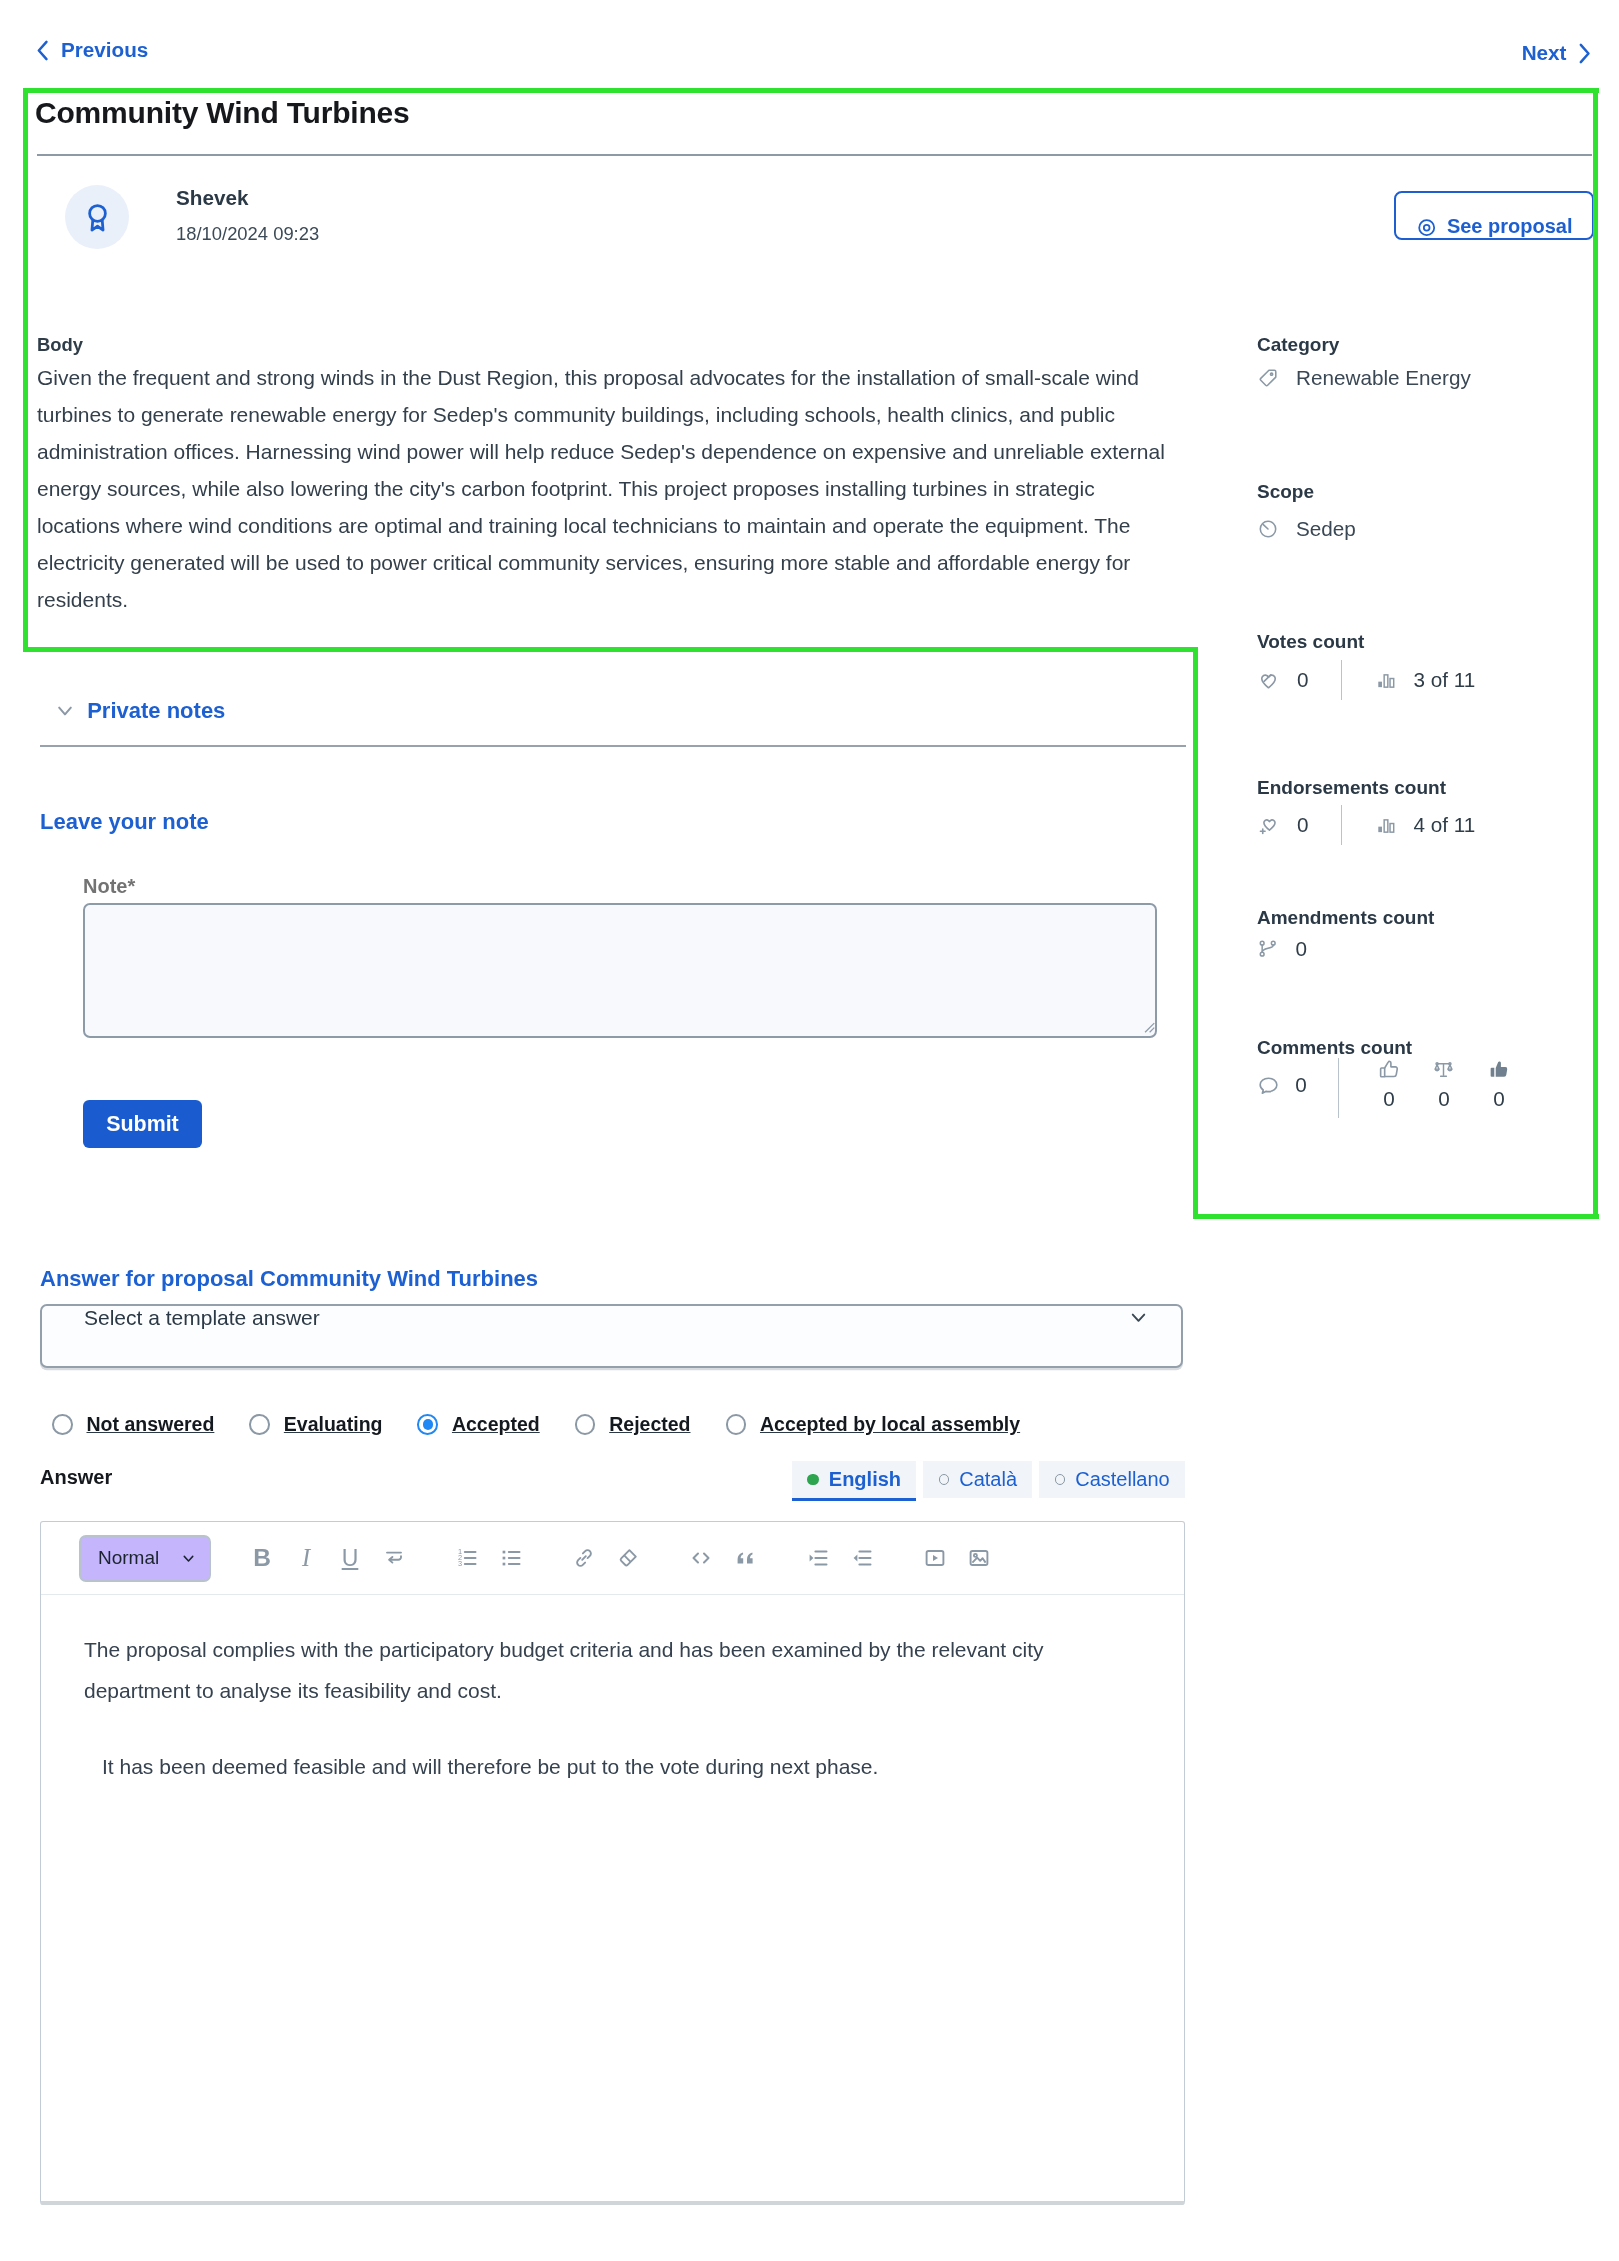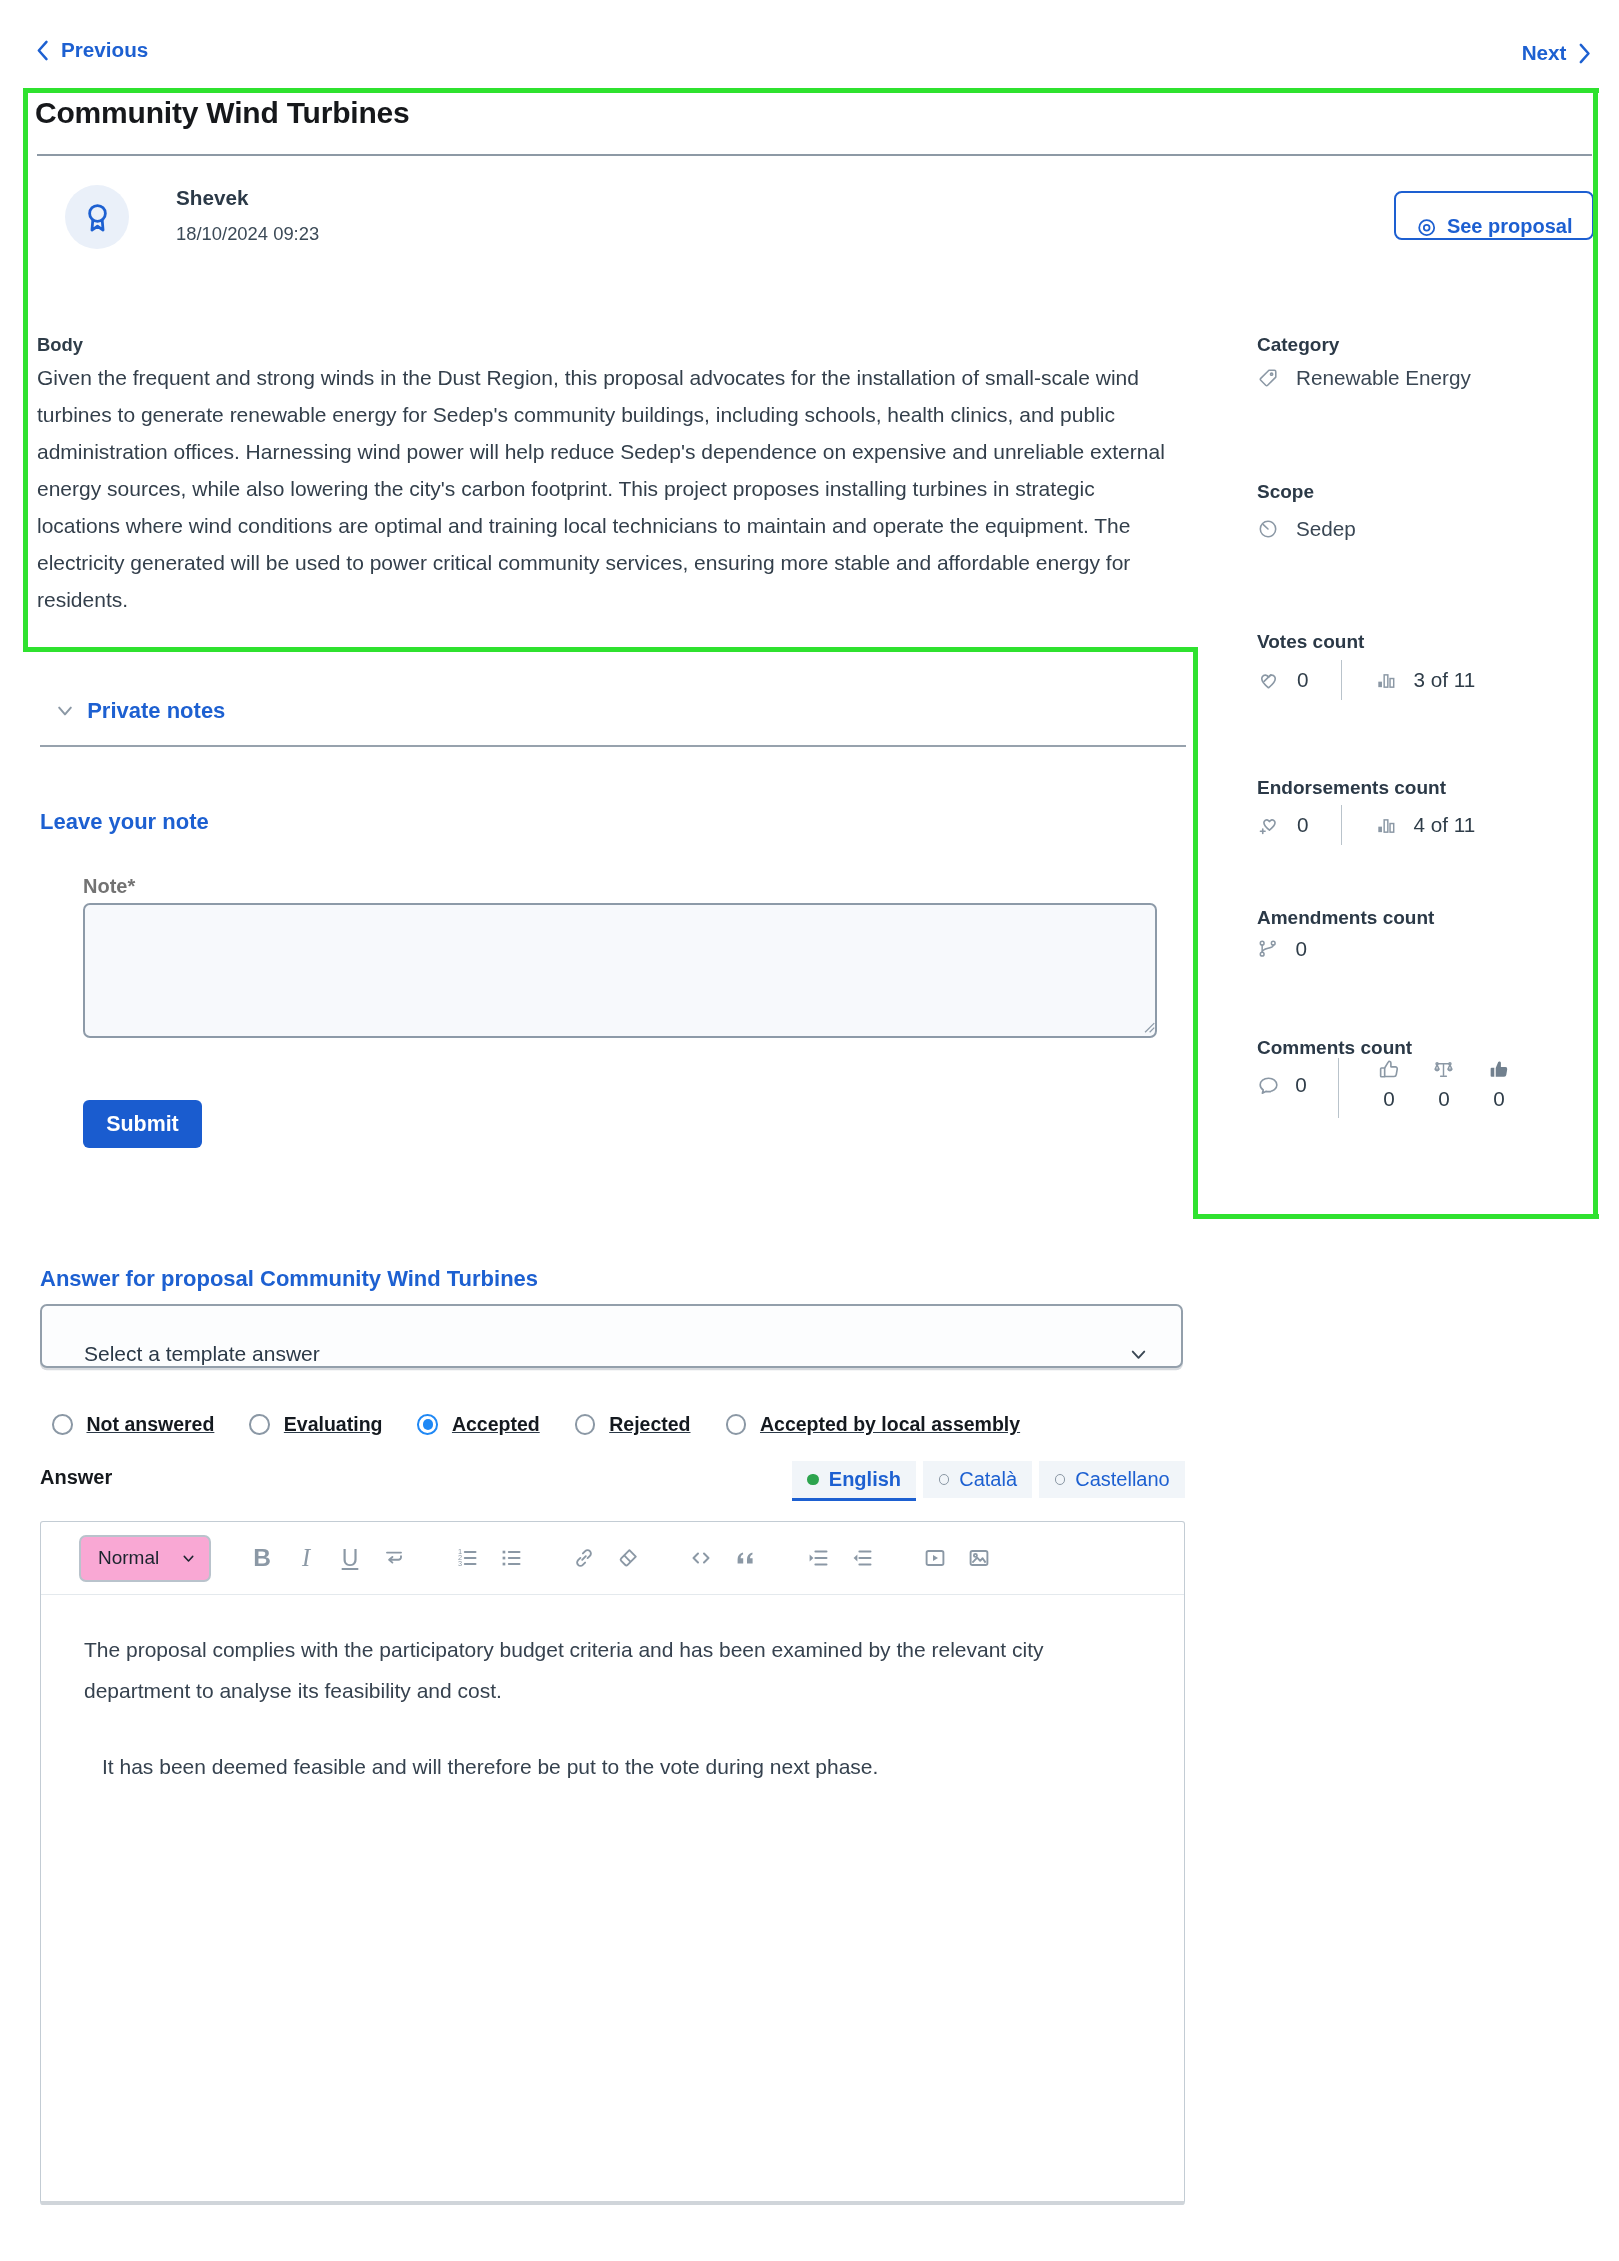--- a/index.html
+++ b/index.html
@@ -57,41 +57,41 @@
   .note-label { left:83px; top:875px; font-size:20px; font-weight:700; color:#737373; }
   .note-area { left:83px; top:903px; width:1074px; height:135px; background:#f7f9fc; border:2.3px solid #8d9aa8; border-radius:6.9px;
     resize:none; font-family:"Liberation Sans",sans-serif; font-size:20px; padding:12.2px 15.3px; color:#2b3947; }
   .resize-glyph { left:1142px; top:1020px; color:#8d9aa8; pointer-events:none; }
   .submit-btn { left:83px; top:1100px; width:119px; height:48px; background:#1a5ccf; border:none; border-radius:6.1px;
     color:#ffffff; font-size:21.4px; font-weight:700; font-family:"Liberation Sans",sans-serif; cursor:pointer; }
 
   
   .answer-heading { left:40px; top:1266px; font-size:22px; font-weight:700; color:#1d60d1; }
   .template-select { left:40px; top:1304px; width:1143px; height:64px; background:#fcfdfe; border:2.3px solid #939fab; border-radius:6.9px;
-    box-shadow:0 2.3px 0 rgba(140,150,160,0.35); display:flex; align-items:flex-end; padding:0 31px 0 42px; font-size:21px; color:#2b3947; cursor:pointer; }
+    box-shadow:0 2.3px 0 rgba(140,150,160,0.35); display:flex; align-items:flex-start; padding:0 31px 0 42px; font-size:21px; color:#2b3947; cursor:pointer; }
   .template-select .chev { margin-left:auto; color:#3a4754; }
 
   .radio-row { left:52px; top:1413px; display:flex; align-items:center; gap:35px;text-decoration:underline; }
   .radio-item { display:flex; align-items:center; gap:13.8px; font-size:19.5px; font-weight:700; color:#14191f; cursor:pointer; }
   .radio { width:20.7px; height:20.7px; border-radius:50%; border:2.7px solid #8b98a5; background:#fff; position:relative; flex:0 0 auto; }
   .radio.sel { border-color:#1f88f5; }
   .radio.sel::after { content:''; position:absolute; inset:3.1px; border-radius:50%; background:#1f88f5; }
 
   .answer-label { left:40px; top:1466px; font-size:20px; font-weight:700; color:#15191d; }
   .lang-tabs { right:435px; top:1461px; display:flex; align-items:flex-start; gap:6.9px; }
   .lang-tab { background:#f1f5f9; height:37px; padding:0 15.3px; display:flex; align-items:center; gap:10px; font-size:20px; color:#1d60d1; cursor:pointer; }
   .lang-tab.active { font-weight:700; border-bottom:3.8px solid #1d60d1; height:40px; }
   .dot-filled { width:11.5px; height:11.5px; border-radius:50%; background:#2da44e; }
   .dot-empty  { width:10.7px; height:10.7px; border-radius:50%; border:1.9px solid #8b98a5; background:transparent; }
 
   
   .editor { left:40px; top:1521px; width:1145px; height:684px; background:#fff; border:1.5px solid #c3ccd4; border-bottom:4.6px solid #d0d5da; border-radius:3.1px; }
   .toolbar { height:73px; border-bottom:1.5px solid #e4e9ed; display:flex; align-items:center; padding-left:38px; }
   .format-dd { width:132px; height:47px; border:2.3px solid #b9c3cc; border-radius:6.9px; display:flex; align-items:center; justify-content:space-between;
-    padding:0 12.2px 0 17px; font-size:19px; color:#1b242e; cursor:pointer; background:#f9a8d4; }
+    padding:0 12.2px 0 17px; font-size:19px; color:#1b242e; cursor:pointer; background:#c4b5fd; }
   .tb-group { display:flex; align-items:center; margin-left:29px; }
   .tb-group:first-of-type { margin-left:31px; }
   .tb-btn { width:44px; height:44px; display:flex; align-items:center; justify-content:center; color:#8b98a5; cursor:pointer; }
   .tb-b { font-size:24.5px; font-weight:700; }
   .tb-i { font-size:24.5px; font-style:italic; font-family:"Liberation Serif",serif; }
   .tb-u { font-size:23px; text-decoration:underline; }
   .editor-content { padding:34px 43px; font-size:21px; line-height:41px; color:#36424f; }
   .editor-content p { margin:0 0 35px 0; }
   .editor-content p:last-child { margin-bottom:0;margin-left:18px; }
 </style>

